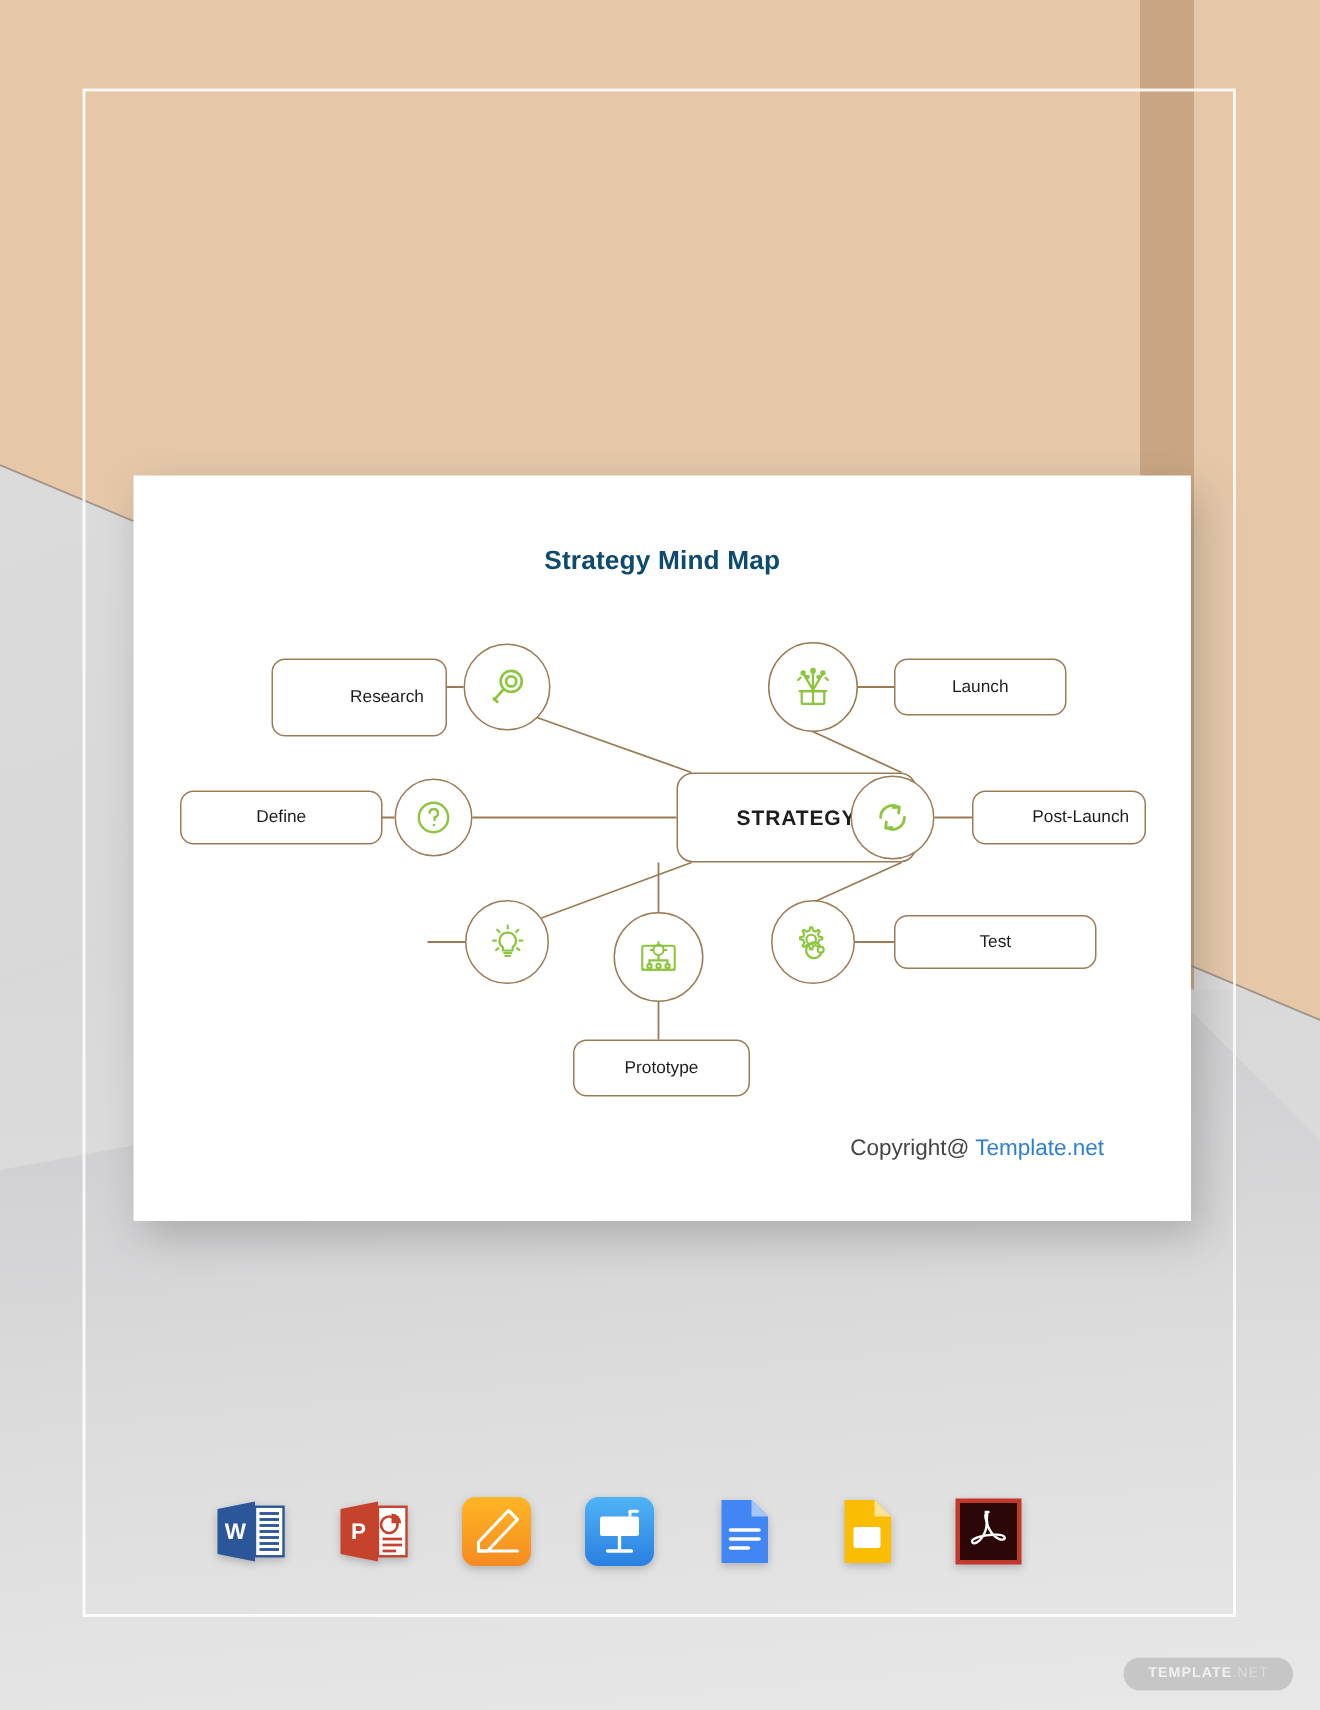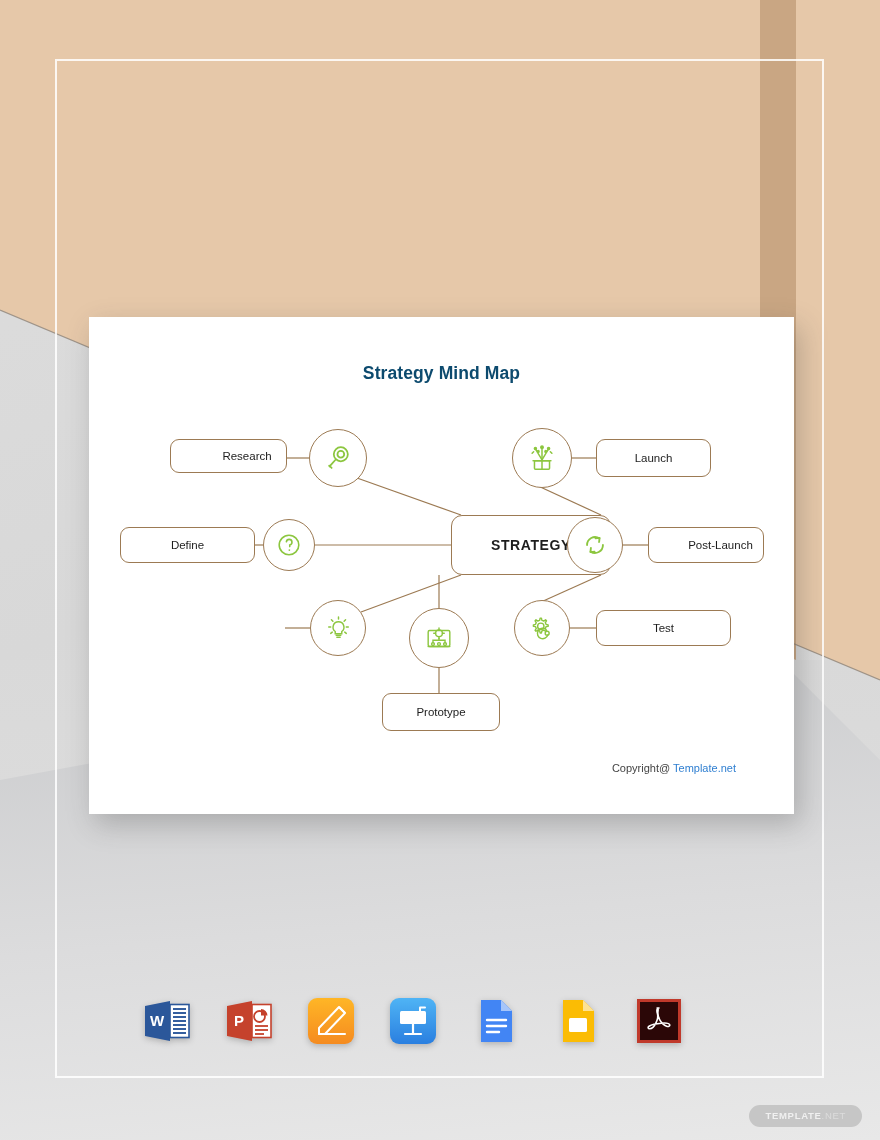--- a/index.html
+++ b/index.html
@@ -143,21 +143,21 @@
     display: flex;
     align-items: center;
     justify-content: center;
   }
   .node-circle svg { display: block; }
 
   #copyright {
     position: absolute;
     right: 58px;
     bottom: 40px;
-    font-size: 11px;
+    font-size: 15px;
     color: #444444;
     white-space: nowrap;
     padding-left: 38px;
   }
   #copyright .link { color: #2f7fd1; }
 
   
   #format-strip {
     position: absolute;
     left: 140px;
@@ -244,21 +244,21 @@
         <line x1="350" y1="258" x2="350" y2="291"></line>
 
         <line x1="350" y1="351" x2="350" y2="376"></line>
       </g>
     </svg>
 
     <div class="node-box node-center" style="left:362px; top:198px; width:160px; height:60px;">
       <span>STRATEGY</span>
     </div>
 
-    <div class="node-box" style="left:81px; top:122px; width:117px; height:34px;padding-left:37px;">
+    <div class="node-box" style="left:92px; top:122px; width:117px; height:52px;padding-left:37px;">
       <span>Research</span>
     </div>
     <div class="node-circle" style="left:220px; top:112px; width:58px; height:58px;">
       <svg width="30" height="30" viewBox="0 0 32 32" fill="none" stroke="#8cc63f" stroke-width="1.9" stroke-linecap="round">
         <circle cx="19" cy="12" r="7.5"></circle>
         <circle cx="19" cy="12" r="3.6"></circle>
         <line x1="13.6" y1="17.6" x2="7" y2="25"></line>
         <path d="M6.6 24.2 L9.2 26.6"></path>
       </svg>
     </div>

